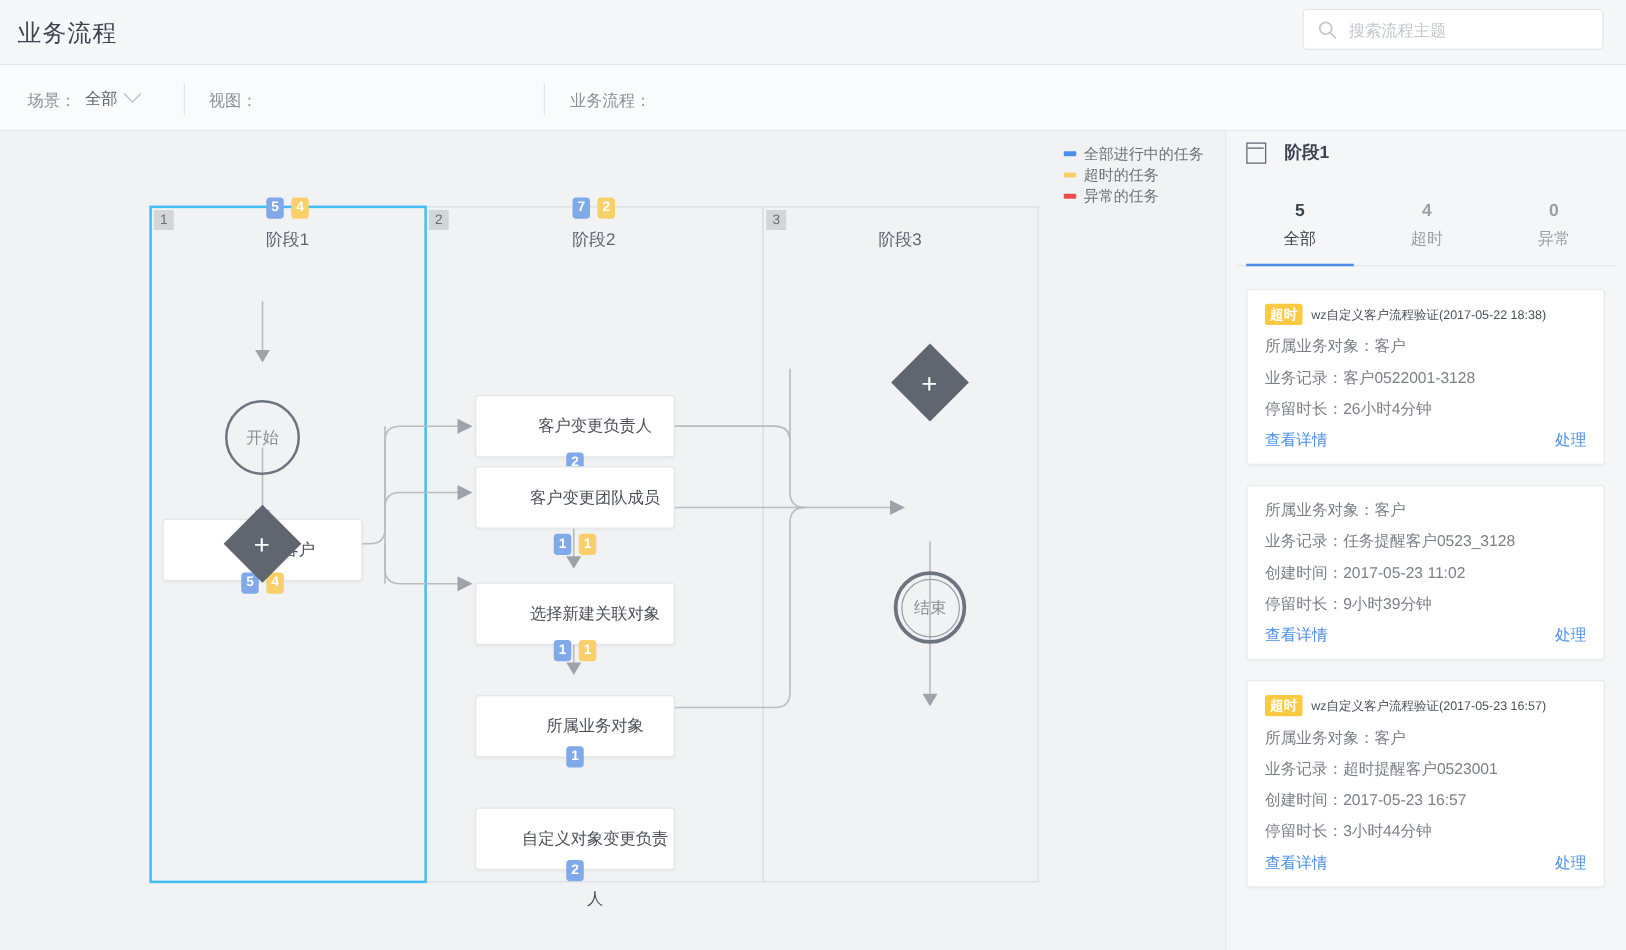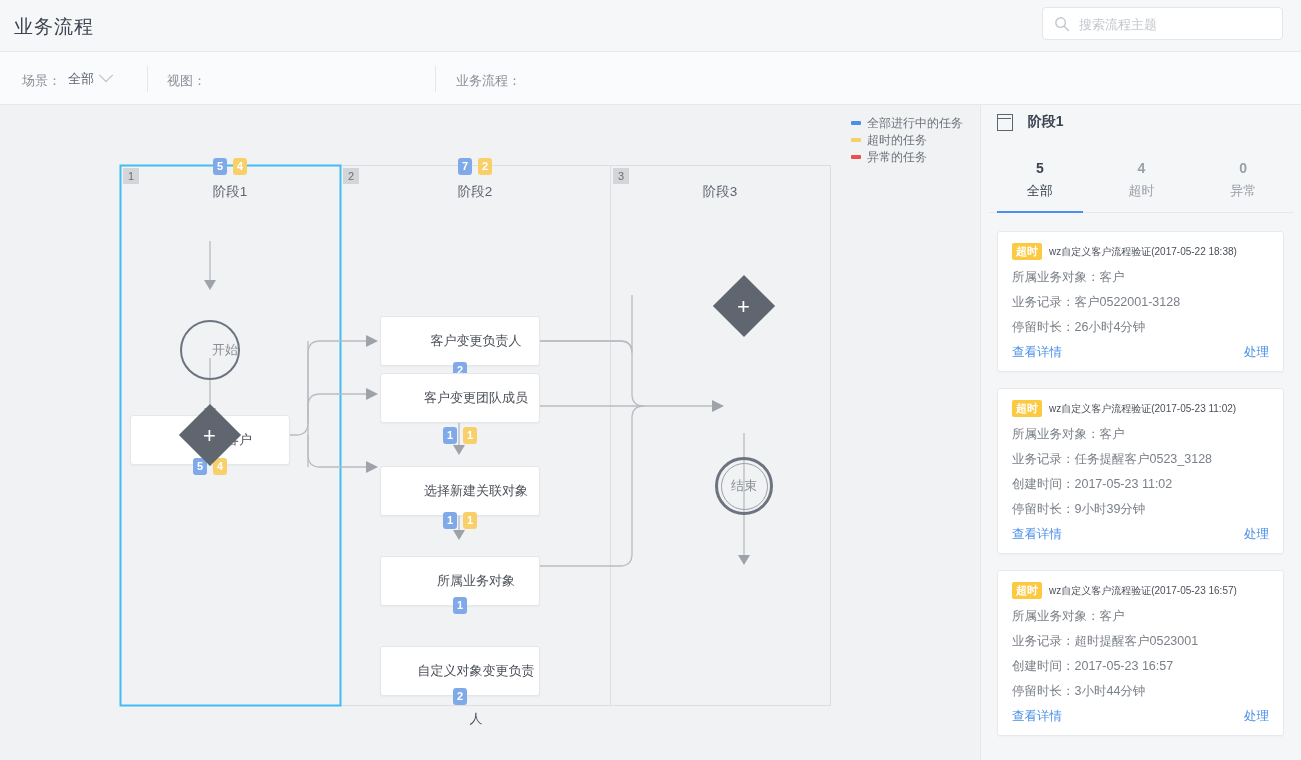--- a/index.html
+++ b/index.html
@@ -122,21 +122,21 @@
     padding:0 3px;box-sizing:border-box;font-weight:bold;
   }
   .badge.blue{background:#7fa9e8;}
   .badge.amber{background:#f8cf68;}
 
   .start-node,.end-node{
     position:absolute;border-radius:50%;background:transparent;
     text-align:center;font-size:13px;color:#8a8f97;cursor:pointer;
     box-sizing:border-box;
   }
-  .start-node{width:60px;height:60px;border:2.5px solid #6d7480;line-height:56px;text-align:right;}
+  .start-node{width:60px;height:60px;border:2.5px solid #6d7480;line-height:56px;}
   .end-node{width:58px;height:58px;border:3.5px solid #6d7480;line-height:51px;}
   .end-inner{
     position:absolute;left:3px;top:3px;width:45px;height:45px;
     border:1.5px solid #9aa0a8;border-radius:50%;
   }
   .gateway{
     position:absolute;width:44px;height:44px;background:#5f6670;
     transform:rotate(45deg);cursor:pointer;
   }
   .gateway-plus{
@@ -383,23 +383,20 @@
         <div class="card-field">所属业务对象：客户</div>
         <div class="card-field">业务记录：客户0522001-3128</div>
         <div class="card-field">停留时长：26小时4分钟</div>
         <div class="card-actions">
           <span class="link link-left">查看详情</span>
           <span class="link link-right">处理</span>
         </div>
       </div>
 
       <div class="card">
-        <div class="card-title-row">
-          <span class="card-tag">超时</span><span class="card-title">wz自定义客户流程验证(2017-05-23 11:02)</span>
-        </div>
         <div class="card-field">所属业务对象：客户</div>
         <div class="card-field">业务记录：任务提醒客户0523_3128</div>
         <div class="card-field">创建时间：2017-05-23 11:02</div>
         <div class="card-field">停留时长：9小时39分钟</div>
         <div class="card-actions">
           <span class="link link-left">查看详情</span>
           <span class="link link-right">处理</span>
         </div>
       </div>
 

